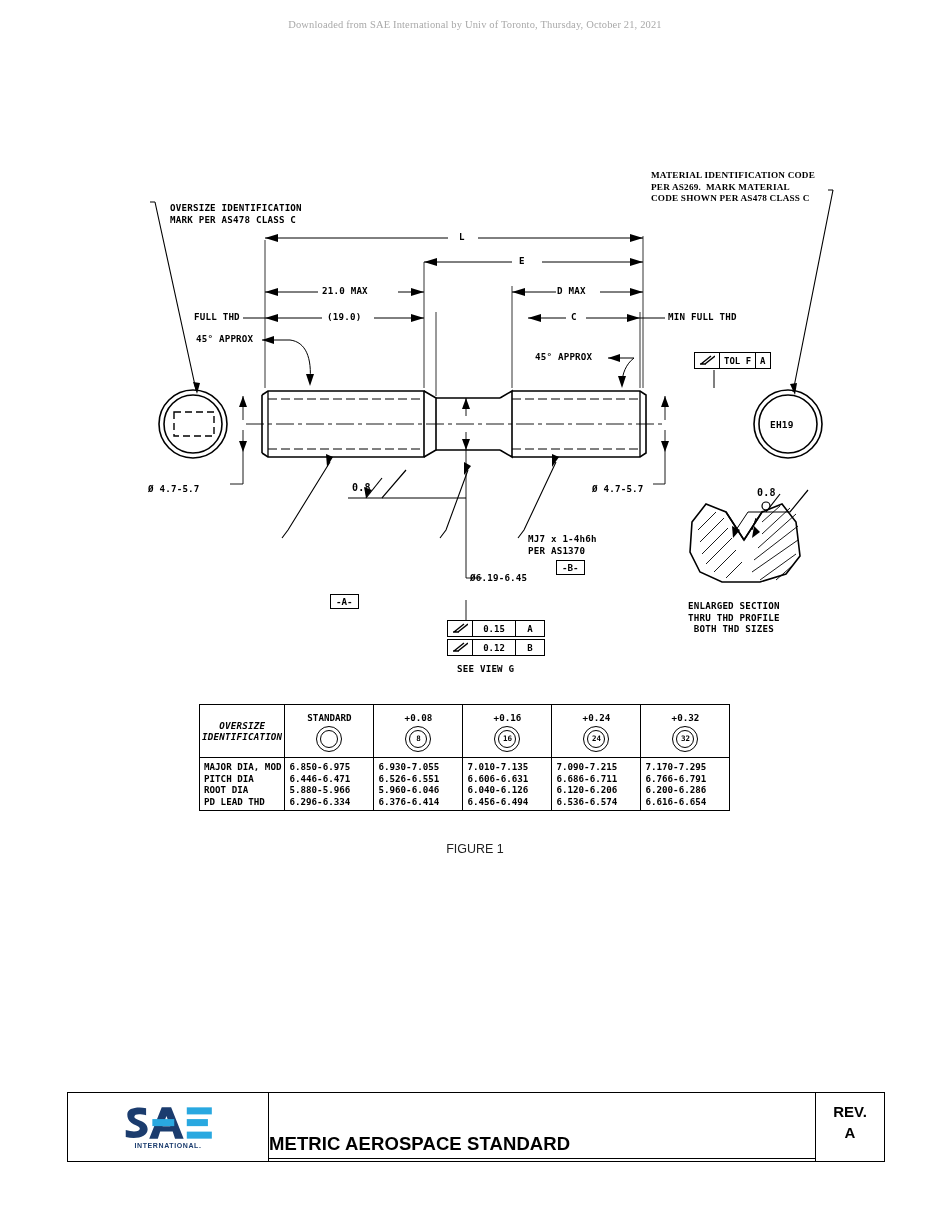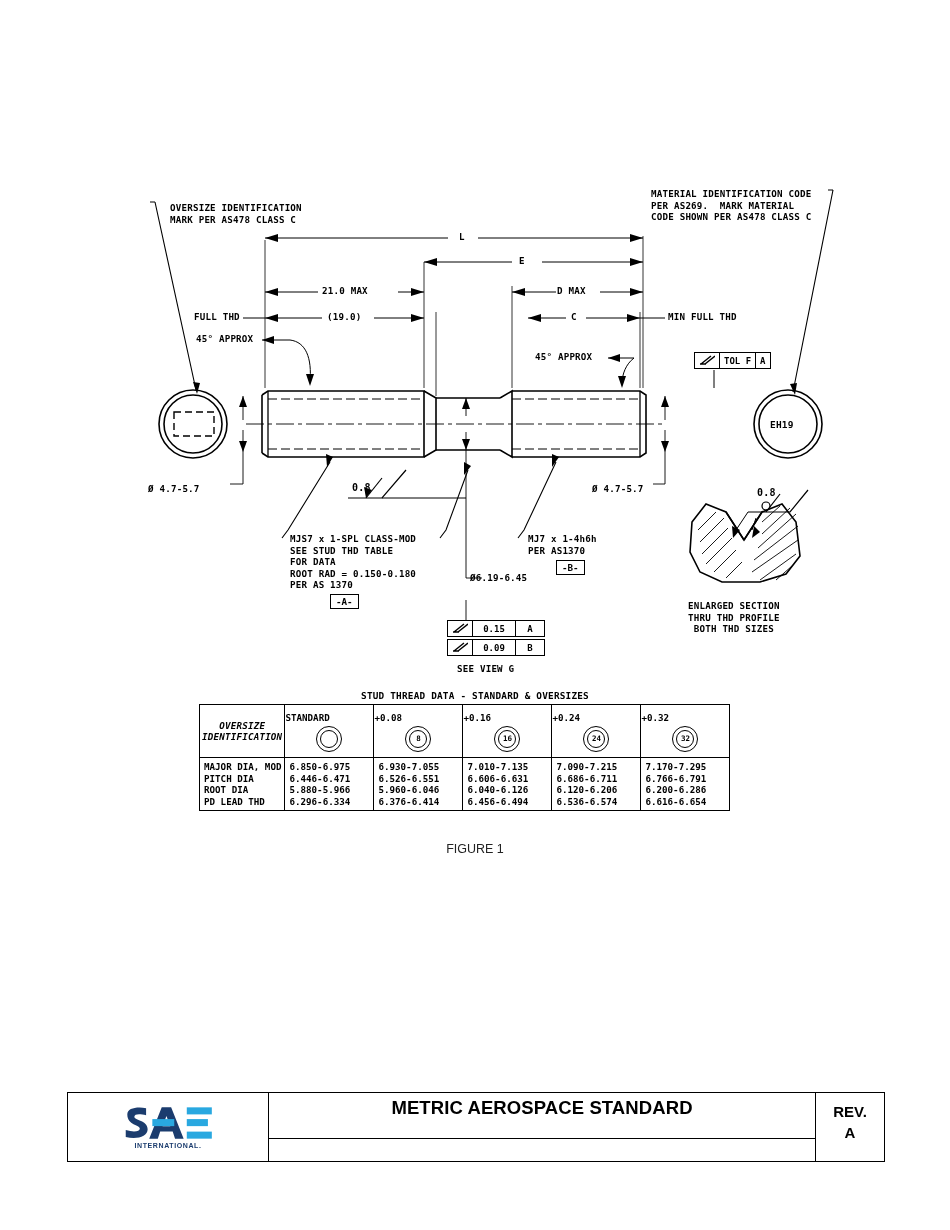--- a/index.html
+++ b/index.html
@@ -18,21 +18,21 @@
 
   
   .fig-cap{position:absolute;left:0;top:842px;width:950px;text-align:center;
     font-family:"Liberation Sans",sans-serif;font-size:12.5px;color:#222;}
 
   
   .thd-title{position:absolute;left:0;top:690px;width:950px;text-align:center;}
   .thd-wrap{position:absolute;left:199px;top:704px;}
   table.thd{border-collapse:collapse;}
   table.thd td{border:1px solid #000;padding:0;vertical-align:middle;}
-  .hd-cell{width:88px;height:52px;}
+  .hd-cell{text-align:center;width:88px;height:52px;}
   .hd-cell .ov{font-family:"DejaVu Sans Mono",monospace;font-size:9.2px;font-weight:bold;
     display:block;margin-top:3px;}
   .idlabel{width:82px;text-align:center;font-style:italic;}
   .ring{width:26px;height:26px;margin:3px auto 2px auto;position:relative;}
   .ring .o{position:absolute;left:0;top:0;width:24px;height:24px;border:1.6px solid #000;border-radius:50%;}
   .ring .i{position:absolute;left:4px;top:4px;width:16px;height:16px;border:1.6px solid #000;border-radius:50%;
     display:flex;align-items:center;justify-content:center;
     font-family:"DejaVu Sans Mono",monospace;font-size:7.5px;font-weight:bold;}
   .ring.std .i{border:1.6px solid #000;}
   .rowlabels{padding:3px 3px 3px 4px !important;}
@@ -44,38 +44,39 @@
   .fcf div{border-right:1.4px solid #000;display:flex;align-items:center;justify-content:center;
     font-family:"DejaVu Sans Mono",monospace;font-size:9px;font-weight:bold;padding:0 4px;height:15px;}
   .fcf div:last-child{border-right:none;}
   .datum{position:absolute;border:1.4px solid #000;padding:1px 5px;background:#fff;
     font-family:"DejaVu Sans Mono",monospace;font-size:9.2px;font-weight:bold;}
 
   
   .tb{position:absolute;left:67px;top:1092px;width:816px;height:68px;border:1.6px solid #000;display:flex;background:#fff;}
   .tb-logo{width:200px;border-right:1.6px solid #000;display:flex;align-items:center;justify-content:center;}
   .tb-mid{flex:1;border-right:1.6px solid #000;display:flex;flex-direction:column;}
-  .tb-mid-top{border-bottom:1.2px solid #000;text-align:center;font-weight:bold;font-size:18.5px;
-    padding:4px 0 19px 0;letter-spacing:.1px;}
+  .tb-mid-top{border-bottom:1.2px solid #000;text-align:left;font-weight:bold;font-size:18.5px;
+    padding:4px 0 3px 0;letter-spacing:.1px;margin-top:36px;}
   .tb-mid-bot{flex:1;text-align:center;font-size:10.2px;line-height:12.4px;padding-top:3px;}
   .tb-num{width:143px;border-right:1.6px solid #000;padding:11px 0 0 10px;}
   .tb-num .n{font-weight:bold;font-size:14.5px;}
   .tb-num .s{font-size:12px;margin-top:5px;}
   .tb-rev{width:68px;text-align:center;padding-top:10px;}
   .tb-rev .r{font-weight:bold;font-size:15px;}
   .tb-rev .v{font-weight:bold;font-size:15px;margin-top:4px;}
   .sae-logo{width:96px;height:44px;position:relative;}
   .sae-int{position:absolute;left:0;bottom:0;width:96px;text-align:center;font-size:7px;
     font-weight:bold;letter-spacing:.6px;color:#1b3c6e;}
 </style>
 </head>
 <body>
 
 <div class="page">
 
+  <div class="dl-header">Downloaded from SAE International by Univ of Toronto, Thursday, October 21, 2021</div>
 
   <div class="drawing">
 
     <svg width="950" height="900" viewBox="0 0 950 900" style="position:absolute;left:0;top:0;">
       <g stroke="#000" fill="none" stroke-width="1">
 
         <path d="M150,202 L155,202 M155,202 L196,390" stroke-width="1.1"></path>
         <path d="M193,382 l4,12 l3,-11 z" fill="#000" stroke="none"></path>
 
         <path d="M828,190 L833,190 M833,190 L793,392" stroke-width="1.1"></path>
@@ -216,21 +217,21 @@
         <path d="M732,526 l1,12 l7,-8 z" fill="#000" stroke="none"></path>
         <path d="M754,526 l-2,12 l8,-6 z" fill="#000" stroke="none"></path>
         <path d="M756,518 L752,530" stroke-width="1"></path>
 
         <path d="M466,600 L466,620" stroke-width="0.9"></path>
       </g>
     </svg>
 
     <div class="lbl mono" style="left:170px;top:202px;">OVERSIZE IDENTIFICATION
 MARK PER AS478 CLASS C</div>
-    <div class="lbl mono" style="left:651px;top:188px;">MATERIAL IDENTIFICATION CODE
+    <div class="lbl mono" style="left:651px;top:170px;font-family:Liberation Serif, serif;">MATERIAL IDENTIFICATION CODE
 PER AS269.  MARK MATERIAL
 CODE SHOWN PER AS478 CLASS C</div>
 
     <div class="lbl mono" style="left:459px;top:231px;">L</div>
     <div class="lbl mono" style="left:519px;top:255px;">E</div>
     <div class="lbl mono" style="left:322px;top:285px;">21.0 MAX</div>
     <div class="lbl mono" style="left:557px;top:285px;">D MAX</div>
     <div class="lbl mono" style="left:327px;top:311px;">(19.0)</div>
     <div class="lbl mono" style="left:571px;top:311px;">C</div>
 
@@ -242,25 +243,20 @@
 
     <div class="lbl mono" style="left:148px;top:483px;">Ø 4.7-5.7</div>
     <div class="lbl mono" style="left:592px;top:483px;">Ø 4.7-5.7</div>
     <div class="lbl mono" style="left:470px;top:572px;">Ø6.19-6.45</div>
 
     <div class="lbl mono" style="left:352px;top:482px;font-size:10px;">0.8</div>
     <div class="lbl mono" style="left:757px;top:487px;font-size:10px;">0.8</div>
 
     <div class="lbl mono" style="left:770px;top:419px;font-size:9.5px;">EH19</div>
 
-    <div class="lbl mono" style="left:290px;top:533px;">MJS7 x 1-SPL CLASS-MOD
-SEE STUD THD TABLE
-FOR DATA
-ROOT RAD = 0.150-0.180
-PER AS 1370</div>
     <div class="lbl mono" style="left:528px;top:533px;">MJ7 x 1-4h6h
 PER AS1370</div>
 
     <div class="datum" style="left:330px;top:594px;">-A-</div>
     <div class="datum" style="left:556px;top:560px;">-B-</div>
 
     <div class="lbl mono" style="left:688px;top:600px;text-align:center;">ENLARGED SECTION
 THRU THD PROFILE
 BOTH THD SIZES</div>
 
@@ -282,26 +278,25 @@
       </div>
       <div style="width:34px">0.15</div>
       <div style="width:20px">A</div>
     </div>
     <div class="fcf" style="left:447px;top:639px;">
       <div>
         <svg width="16" height="11" viewBox="0 0 16 11">
             <path d="M2,9 L12,1 M6,9 L16,1 M1,9 L7,9" stroke="#000" stroke-width="1.4" fill="none"></path>
           </svg>
       </div>
-      <div style="width:34px">0.09</div>
+      <div style="width:34px">0.12</div>
       <div style="width:20px">B</div>
     </div>
     <div class="lbl mono" style="left:457px;top:663px;">SEE VIEW G</div>
 
-    <div class="thd-title mono" style="font-size:9.4px;">STUD THREAD DATA - STANDARD &amp; OVERSIZES</div>
 
     <div class="thd-wrap">
       <table class="thd">
         <tbody>
             <tr>
           <td class="idlabel">
             <div class="mono" style="text-align:center;">OVERSIZE
 IDENTIFICATION</div>
           </td>
           <td class="hd-cell">

